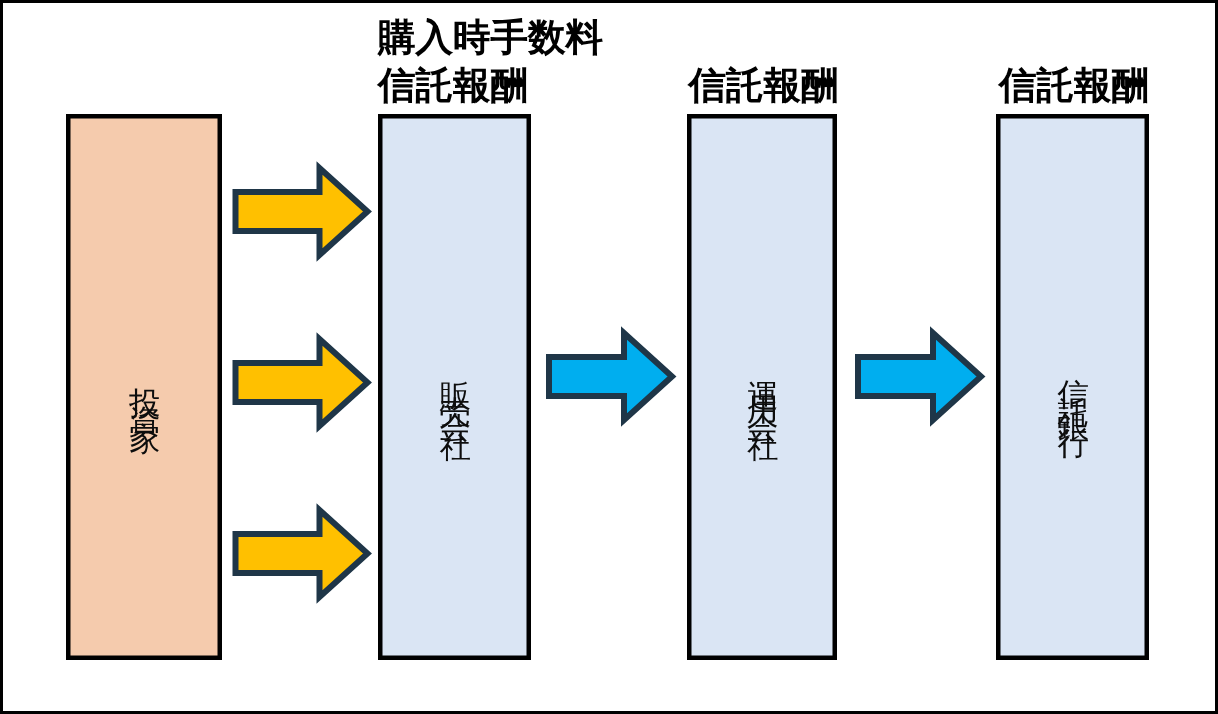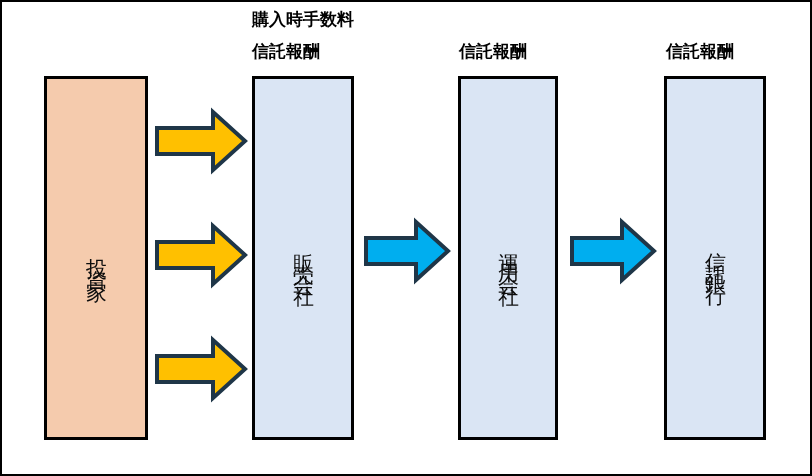--- a/index.html
+++ b/index.html
@@ -45,21 +45,21 @@
     letter-spacing: 11px;
     line-height: 1;
     white-space: nowrap;
     user-select: none;
   }
 
   
   .fee-label {
     position: absolute;
     font-family: "DejaVu Sans", "Liberation Sans", sans-serif;
-    font-size: 17px;
+    font-size: 25px;
     font-weight: bold;
     color: #000000;
     white-space: nowrap;
     letter-spacing: 0px;
     user-select: none;
   }
 
   
   .arrow {
     position: absolute;

